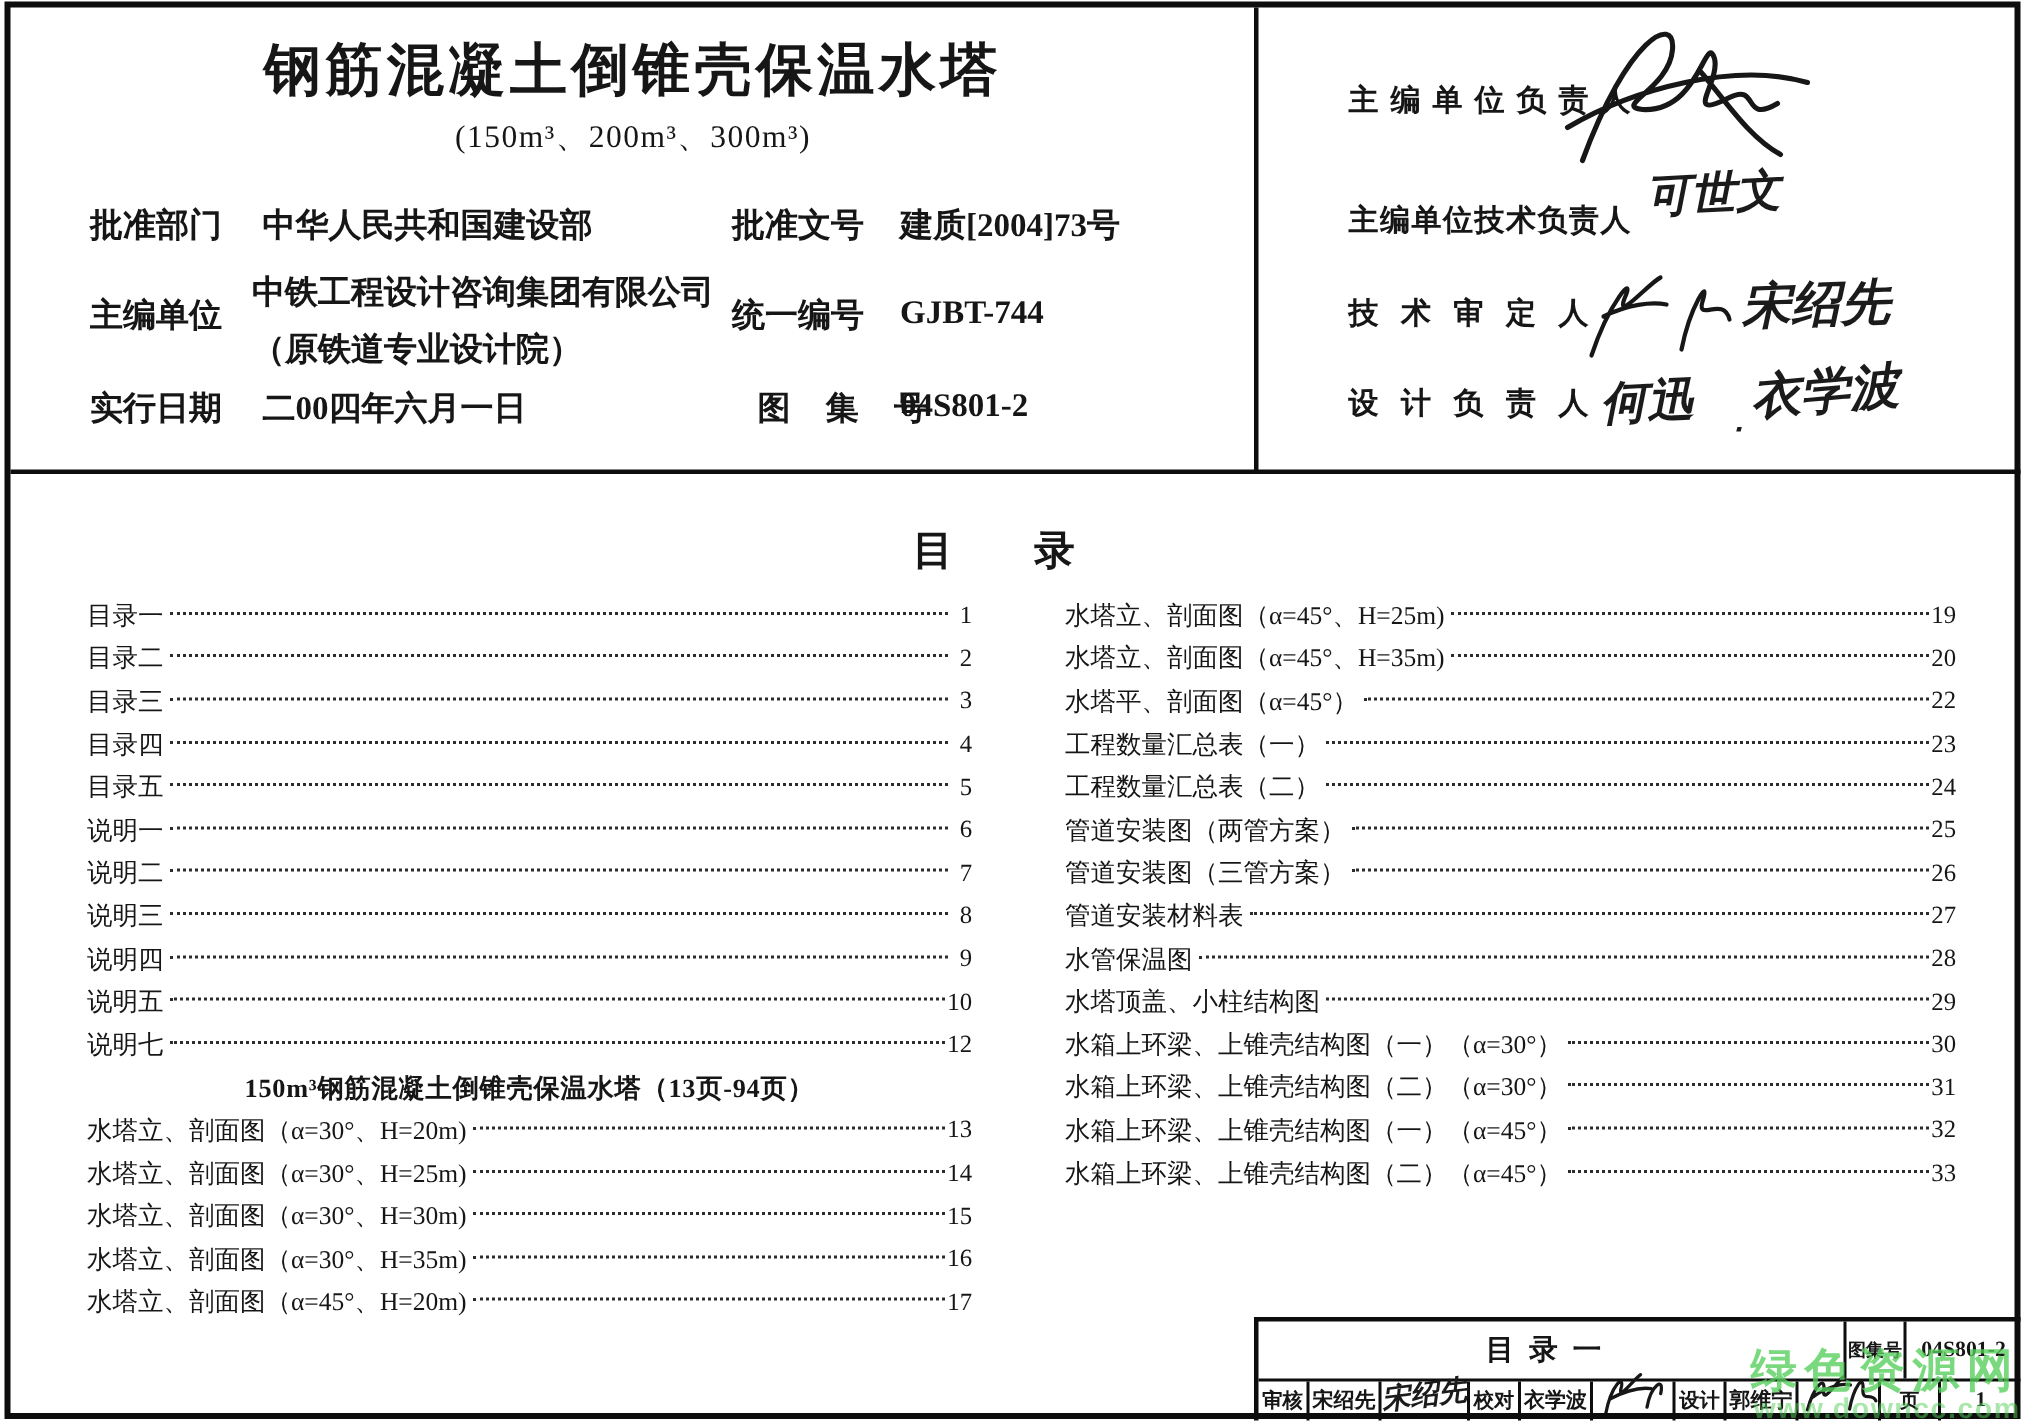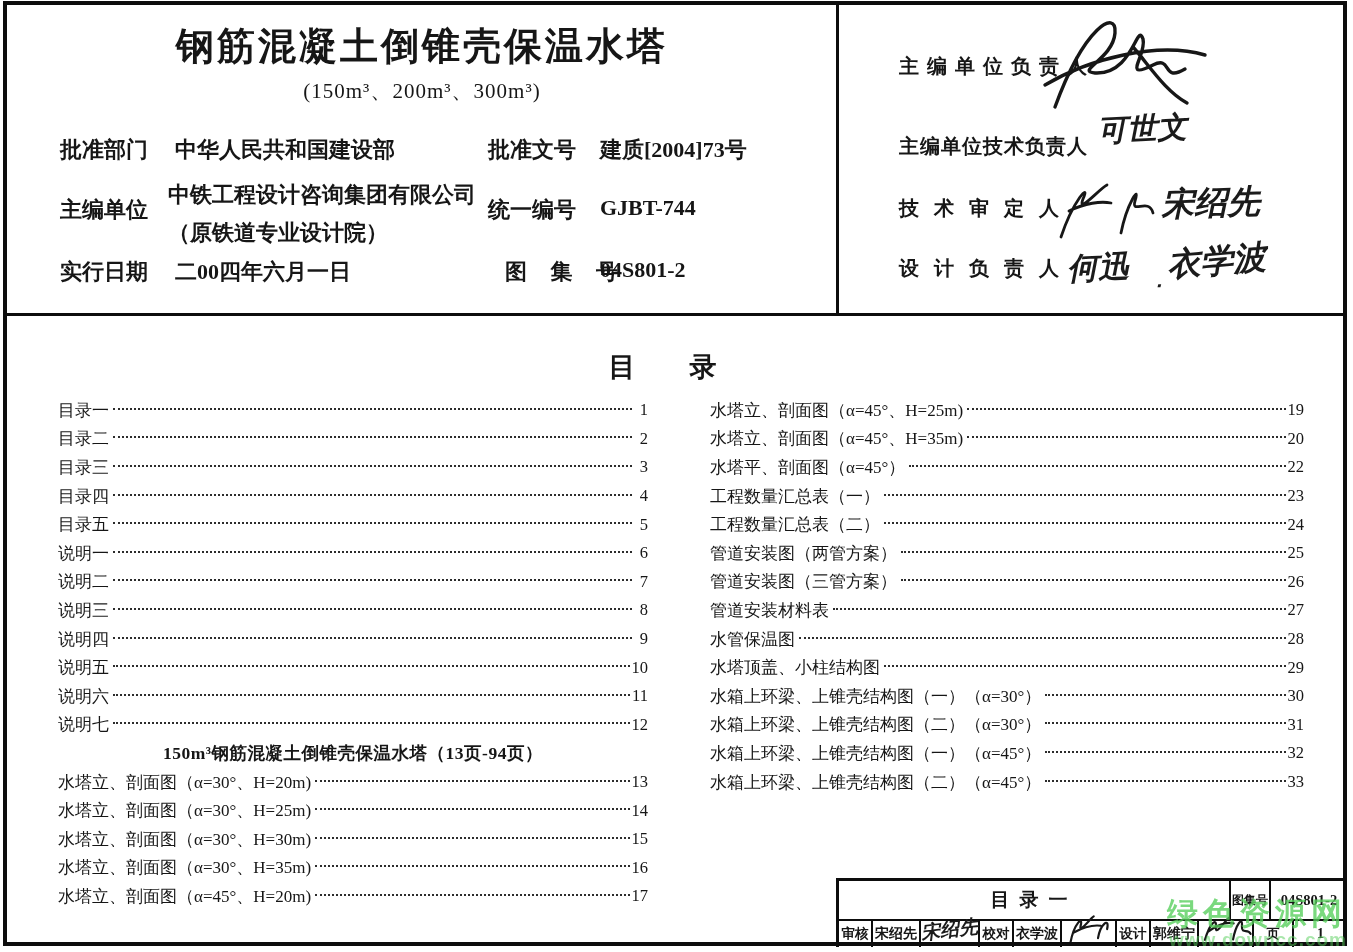--- a/index.html
+++ b/index.html
@@ -187,25 +187,20 @@
     <span class="toc-dots"></span>
     <span class="toc-page">9</span>
   </div>
 
   <div class="toc-entry">
     <span class="toc-text">说明五</span>
     <span class="toc-dots"></span>
     <span class="toc-page">10</span>
   </div>
 
-  <div class="toc-entry">
-    <span class="toc-text">说明六</span>
-    <span class="toc-dots"></span>
-    <span class="toc-page">11</span>
-  </div>
 
   <div class="toc-entry">
     <span class="toc-text">说明七</span>
     <span class="toc-dots"></span>
     <span class="toc-page">12</span>
   </div>
 
   <div class="toc-subheader">150m³钢筋混凝土倒锥壳保温水塔（13页-94页）</div>
 
   <div class="toc-entry">

